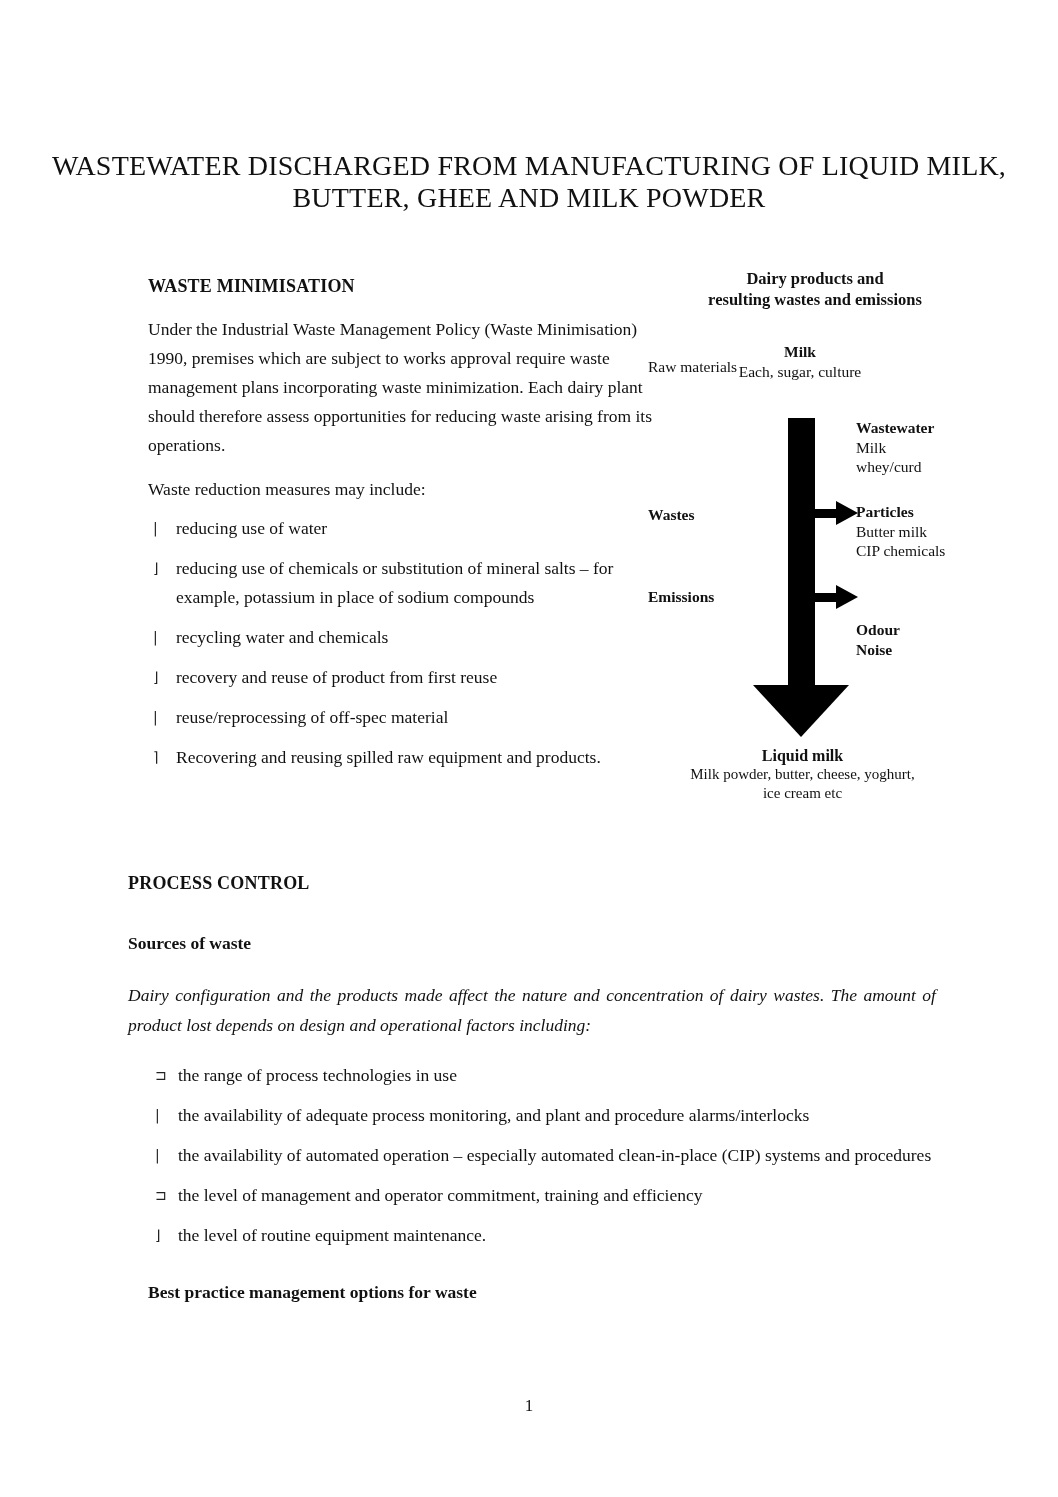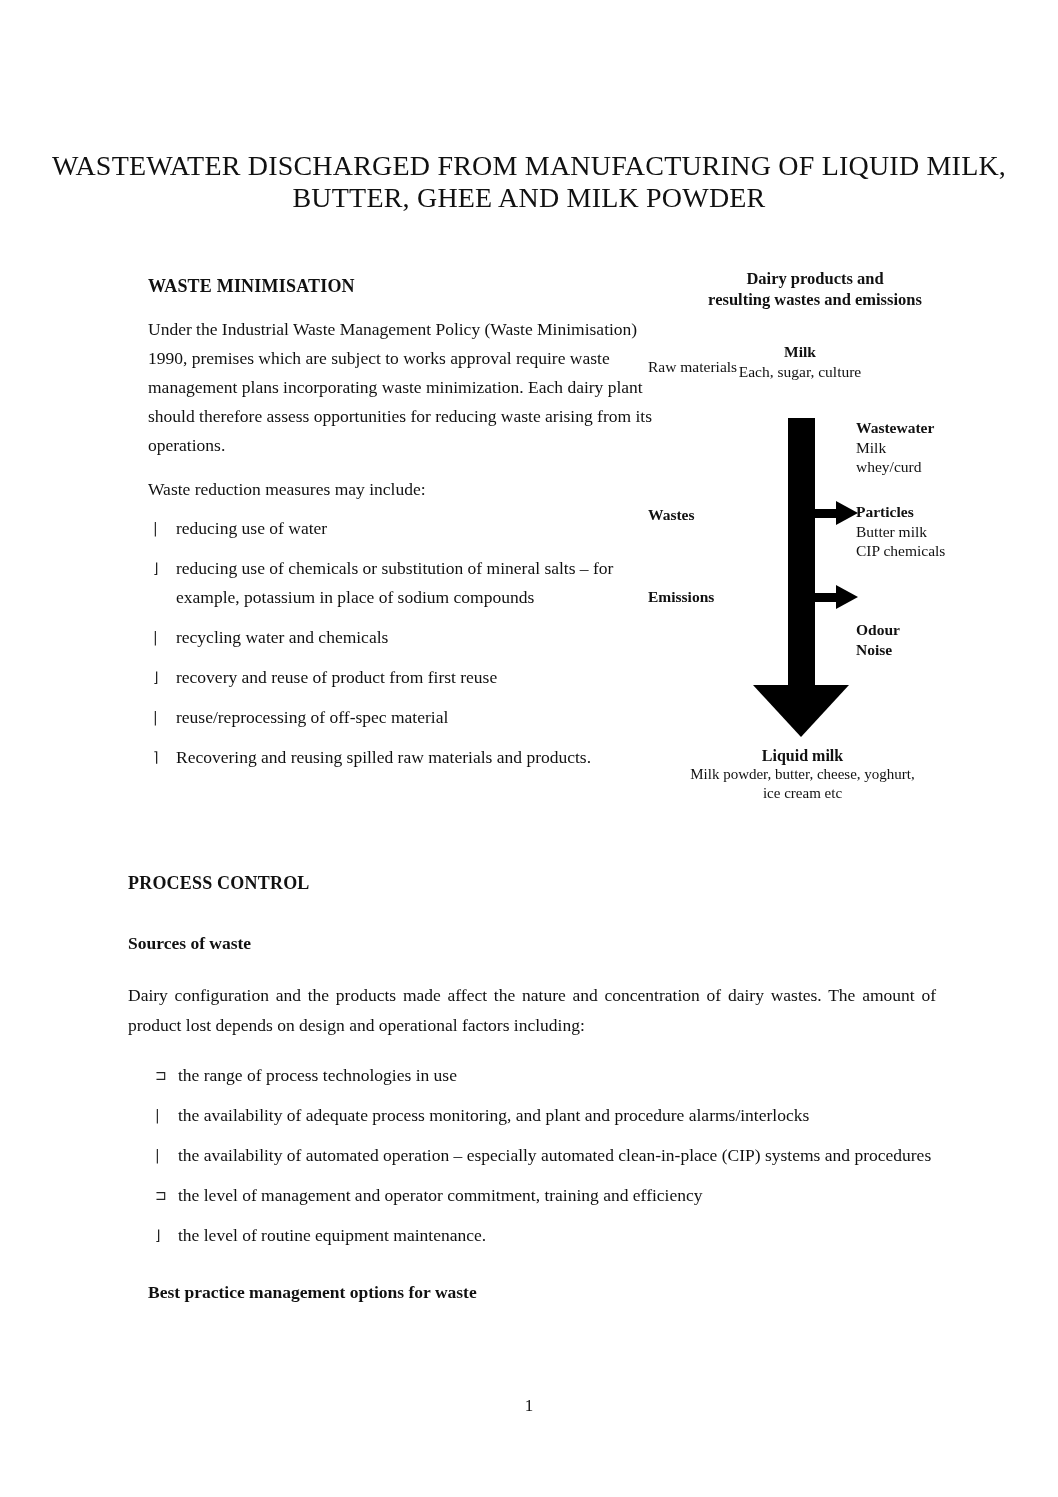--- a/index.html
+++ b/index.html
@@ -115,21 +115,21 @@
   
   .section2 {
     position: absolute;
     left: 128px; top: 868px;
     width: 808px;
     font-size: 17.5px;
     line-height: 30px;
   }
   .section2 h2 { font-size: 18px; margin: 0 0 30px 0; letter-spacing: 0.2px; }
   .section2 h3 { font-size: 17.5px; margin: 0 0 22px 0; }
-  .section2 .justified { text-align: justify; margin: 0 0 20px 0; }
+  .section2 .justified { text-align: justify; margin: 0 0 20px 0; font-style: italic; }
   .section2 ul.glyph-list { padding-left: 22px; }
   .section2 ul.glyph-list li { margin-bottom: 10px; }
   .section2 ul.glyph-list .bullet { line-height: 30px; }
   .section2 li .item-text.justified-item { text-align: justify; }
 
   .best-practice {
     position: absolute;
     left: 148px; top: 1282px;
     font-weight: bold;
     font-size: 17.5px;
@@ -171,21 +171,21 @@
       <li>
         <span class="bullet">⌋</span>
         <span class="item-text">recovery and reuse of product from first reuse</span>
       </li>
       <li>
         <span class="bullet">|</span>
         <span class="item-text">reuse/reprocessing of off-spec material</span>
       </li>
       <li>
         <span class="bullet">⌉</span>
-        <span class="item-text">Recovering and reusing spilled raw materials and products.</span>
+        <span class="item-text">Recovering and reusing spilled raw equipment and products.</span>
       </li>
     </ul>
   </div>
 
   <div class="diagram">
     <div class="dg-title">
       <div>Dairy products and</div>
       <div>resulting wastes and emissions</div>
     </div>
 

